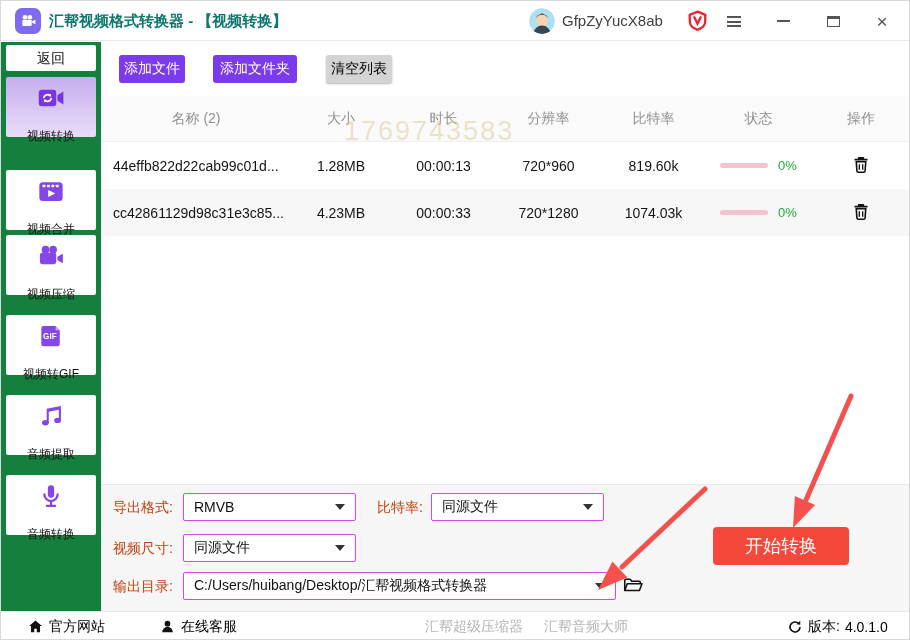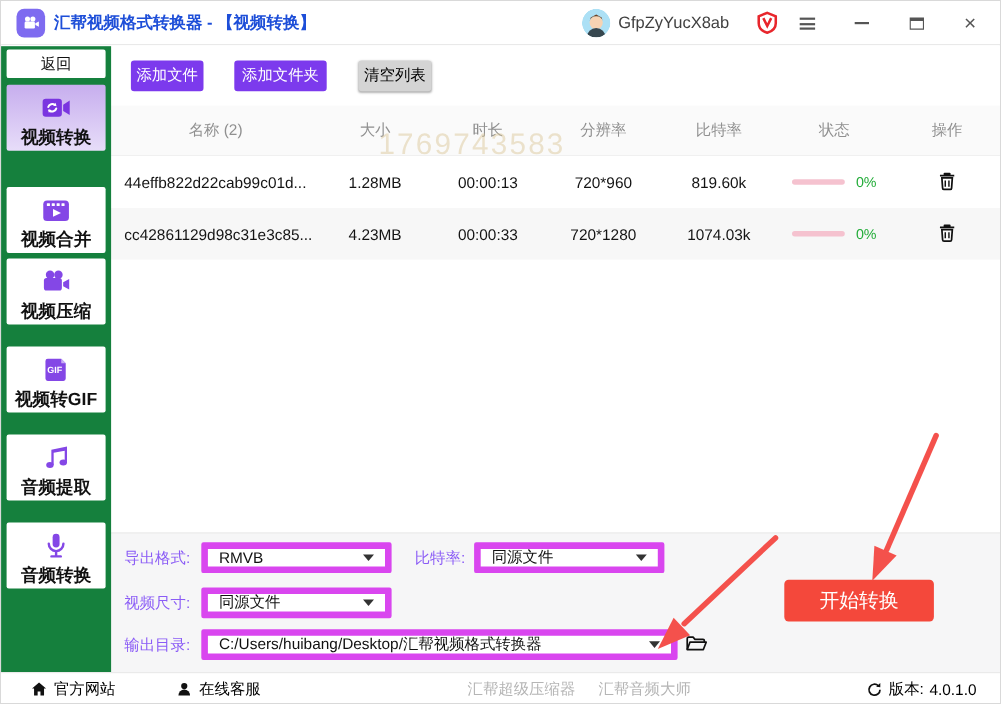--- a/index.html
+++ b/index.html
@@ -3,38 +3,38 @@
 <meta charset="utf-8">
 <style>
   * { box-sizing: border-box; margin: 0; padding: 0; }
   html,body { width: 910px; height: 640px; }
   body { font-family: "Liberation Sans", sans-serif; background:#fff; }
   .window { position:relative; width:910px; height:640px; background:#fff; overflow:hidden; border:1px solid #d9d9d9; }
 
   
   .titlebar { position:absolute; left:0; top:0; width:910px; height:40px; background:#fff; border-bottom:1px solid #e9e9e9; z-index:5; }
   .app-icon { position:absolute; left:14px; top:7px; width:26px; height:26px; border-radius:7px; background:#7e6bf0; display:flex; align-items:center; justify-content:center; }
-  .title-text { position:absolute; left:48px; top:0; height:40px; line-height:40px; font-size:15px; font-weight:bold; color:#1d4ed8; white-space:nowrap; }
+  .title-text { position:absolute; left:48px; top:0; height:40px; line-height:40px; font-size:15px; font-weight:bold; color:#0f766e; white-space:nowrap; }
   .avatar { position:absolute; left:528px; top:7px; width:26px; height:26px; border-radius:50%; overflow:hidden; }
   .username { position:absolute; left:561px; top:0; height:40px; line-height:40px; font-size:15px; color:#404040; }
   .vip-badge { position:absolute; left:686px; top:9px; width:21px; height:22px; }
   .win-btn { position:absolute; top:8px; width:26px; height:24px; display:flex; align-items:center; justify-content:center; color:#444; cursor:pointer; }
   .menu-icon { width:14px; height:11px; border-top:2px solid #555; border-bottom:2px solid #555; position:relative; }
   .menu-icon::after { content:""; position:absolute; left:0; top:3.5px; width:14px; height:2px; background:#555; }
   .min-icon { width:13px; height:2px; background:#555; }
   .max-icon { width:13px; height:11px; border:1.5px solid #555; border-top:3px solid #555; }
   .close-icon { font-size:19px; line-height:19px; color:#555; }
 
   
   .sidebar { position:absolute; left:0; top:41px; width:100px; height:569px; background:#15803d; z-index:2; }
   .side-card { position:absolute; left:5px; width:90px; background:#fff; border-radius:2px; text-align:center; cursor:pointer; }
   .back-btn { top:3px; height:26px; line-height:26px; font-size:14px; color:#111; }
   .side-item { height:60px; padding-top:7px; }
   .side-item .icn { display:block; height:30px; }
-  .side-item .lbl { display:block; font-size:16px; color:#111; margin-top:1px; white-space:nowrap;font-weight:bold; }
+  .side-item .lbl { display:block; font-size:12px; color:#111; margin-top:14px; white-space:nowrap; }
   .side-item.active { background:linear-gradient(180deg,#c7aeee 0%,#e7ddf9 100%); }
 
   
   .main { position:absolute; left:100px; top:41px; width:810px; height:569px; background:#fff; }
   .btn-purple { position:absolute; top:13px; height:28px; background:#7c3aed; color:#fff; border:none; border-radius:3px; font-size:14px; font-family:inherit; cursor:pointer; }
   .btn-gray { position:absolute; top:13px; height:28px; background:#d4d4d4; color:#000; border:none; border-radius:3px; font-size:14px; font-family:inherit; cursor:pointer; box-shadow:0 1px 2px rgba(0,0,0,.3); }
 
   .grid-cols { display:grid; grid-template-columns:190px 100px 105px 105px 105px 105px 100px; align-items:center; }
   .thead { position:absolute; left:0; top:54px; width:810px; height:46px; background:#fafafa; border-bottom:1px solid #efefef; color:#909090; font-size:14px; }
   .thead > div { text-align:center; }
@@ -44,22 +44,22 @@
   .row-0 { top:100px; background:#fff; }
   .row-1 { top:147px; background:#f7f7f7; }
   .progress-wrap { display:flex; align-items:center; justify-content:center; gap:10px; }
   .pbar { width:48px; height:5px; border-radius:3px; background:#f5c2cf; }
   .pct { color:#22ac38; font-size:13px; }
   .icon-btn { background:none; border:none; cursor:pointer; padding:2px; }
   .watermark { position:absolute; left:243px; top:74px; font-size:27px; letter-spacing:2px; color:#d9c493; opacity:.45; z-index:1; pointer-events:none; }
 
   
   .settings { position:absolute; left:0; top:442px; width:810px; height:127px; background:#f6f6f7; border-top:1px solid #e9e9e9; }
-  .set-label { position:absolute; font-size:14px; color:#8b5cf6; height:28px; line-height:28px; white-space:nowrap; }
-  .select { position:absolute; height:28px; background:#fff; border:6px solid #d946ef; border-radius:2px; display:flex; align-items:center; padding:0 10px; font-size:14px; color:#111; cursor:pointer; }
+  .set-label { position:absolute; font-size:14px; color:#c2410c; height:28px; line-height:28px; white-space:nowrap; }
+  .select { position:absolute; height:28px; background:#fff; border:1px solid #d946ef; border-radius:2px; display:flex; align-items:center; padding:0 10px; font-size:14px; color:#111; cursor:pointer; }
   .select .val { flex:1; white-space:nowrap; overflow:hidden; }
   .caret-down { width:0; height:0; border-left:5px solid transparent; border-right:5px solid transparent; border-top:6px solid #333; }
   .start-btn { position:absolute; left:612px; top:42px; width:136px; height:38px; background:#f4483b; color:#fff; border:none; border-radius:4px; font-size:18px; font-family:inherit; cursor:pointer; }
   .folder-btn { position:absolute; left:519px; top:89px; width:26px; height:24px; background:none; border:none; cursor:pointer; padding:0; }
 
   
   .footer { position:absolute; left:0; top:610px; width:910px; height:30px; background:#fff; border-top:1px solid #e8e8e8; z-index:3; }
   .f-item { position:absolute; top:0; height:29px; display:flex; align-items:center; gap:5px; font-size:14px; color:#000; cursor:pointer; white-space:nowrap; }
   .f-muted { color:#b5b5b5; }
 

